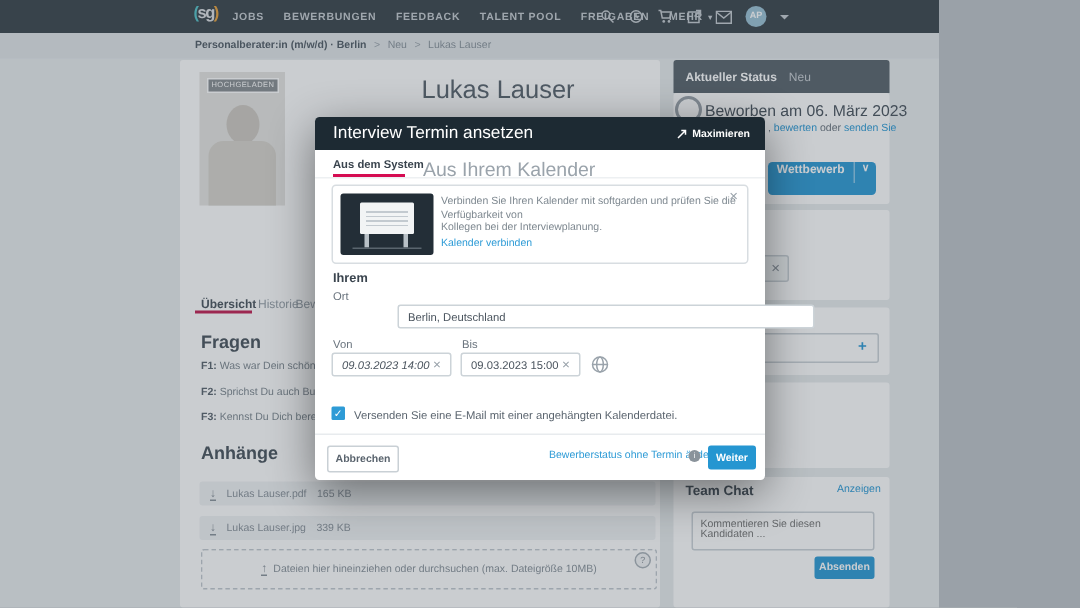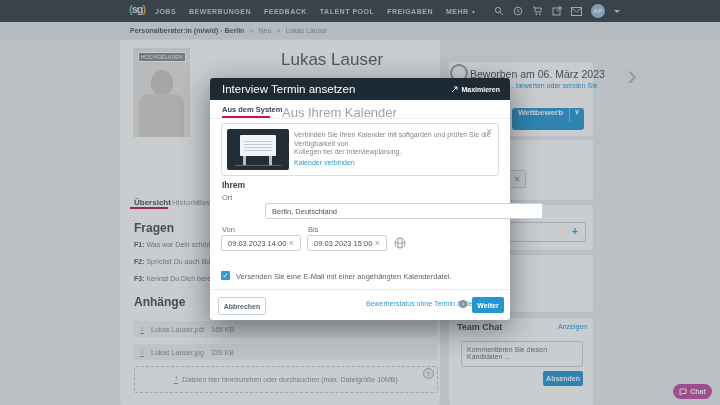--- a/index.html
+++ b/index.html
@@ -1,16 +1,16 @@
 <!DOCTYPE html>
 <html><head>
 <meta charset="utf-8">
 <style>
   html,body{margin:0;padding:0;background:#9aa1a8;}
-  .stage{position:relative;width:720px;height:405px;overflow:hidden;
+  .stage{position:relative;width:626px;height:405px;overflow:hidden;
          font-family:"Liberation Sans",sans-serif;background:#e9ecee;}
   .abs{position:absolute;}
   
   .nav{left:0;top:0;width:720px;height:22px;background:#3b454c;z-index:2;}
   .logo{left:129px;top:3px;font-size:11px;font-weight:bold;letter-spacing:-1px;}
   .logo .p1{color:#56c3c9;} .logo .p2{color:#dde1e4;} .logo .p3{color:#e8a33d;}
   .navmenu{left:155px;top:0;height:22px;display:flex;align-items:center;gap:13px;}
   .navitem{font-size:7px;font-weight:bold;letter-spacing:.5px;color:#c6ccd1;white-space:nowrap;}
   .navright{right:100px;top:0;height:22px;display:flex;align-items:center;gap:9px;}
   .navright svg{display:block;}
@@ -202,20 +202,24 @@
     <span class="dlicon">↓</span>
     <span>Lukas Lauser.jpg</span>
     <span>339 KB</span>
   </div>
   <div class="abs drop">
     <span class="dlicon">↑</span>
     <span>Dateien hier hineinziehen oder durchsuchen (max. Dateigröße 10MB)</span>
   </div>
   <div class="abs helpdot">?</div>
 
+  <div class="abs statusbar">
+    <span class="l">Aktueller Status</span>
+    <span class="v">Neu</span>
+  </div>
   <div class="abs card rcardB"></div>
   <div class="abs ring"></div>
   <div class="abs applied">Beworben am 06. März 2023</div>
   <div class="abs actline"><span>,</span> <span class="blue">bewerten</span><span> oder </span><span class="blue">senden Sie</span></div>
   <div class="abs wett">
     <span class="t">Wettbewerb</span>
     <span class="s"></span>
     <span class="c">∨</span>
   </div>
   <div class="abs card rcardC"></div>
@@ -276,21 +280,21 @@
       <span class="iclose">×</span>
     </div>
 
     <div class="abs msection">Ihrem</div>
     <div class="abs mlabel" style="left:12px;top:115px;">Ort</div>
     <input class="abs minput" style="left: 11px; top: 125px; width: 278px; height: 16px; margin-left: 44px;" value="Berlin, Deutschland">
 
     <div class="abs mlabel" style="left:12px;top:147px;">Von</div>
     <div class="abs mlabel" style="left:98px;top:147px;">Bis</div>
     <div class="abs minput" style="left:11px;top:157px;width:80px;height:16px;display:flex;align-items:center;">
-      <span style="flex:1;">09.03.2023 14:00</span>
+      <span style="flex:1;font-style:italic;">09.03.2023 14:00</span>
       <span class="clearx">×</span>
     </div>
     <div class="abs minput" style="left:97px;top:157px;width:80px;height:16px;display:flex;align-items:center;">
       <span style="flex:1;">09.03.2023 15:00</span>
       <span class="clearx">×</span>
     </div>
     <svg class="abs" style="left:184px;top:159px;" width="12" height="12" viewBox="0 0 12 12">
         <circle cx="6" cy="6" r="5" fill="none" stroke="#9aa3ab" stroke-width="1"></circle>
         <ellipse cx="6" cy="6" rx="2.2" ry="5" fill="none" stroke="#9aa3ab" stroke-width="1"></ellipse>
         <line x1="1" y1="6" x2="11" y2="6" stroke="#9aa3ab" stroke-width="1"></line>

